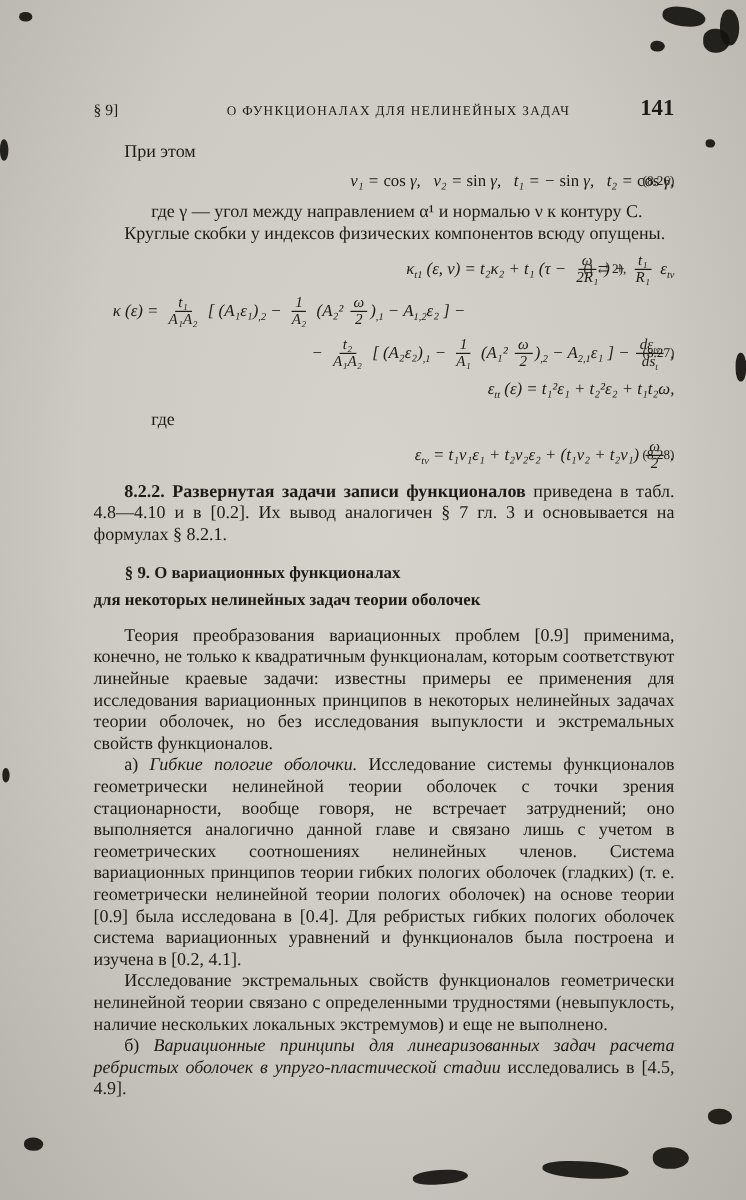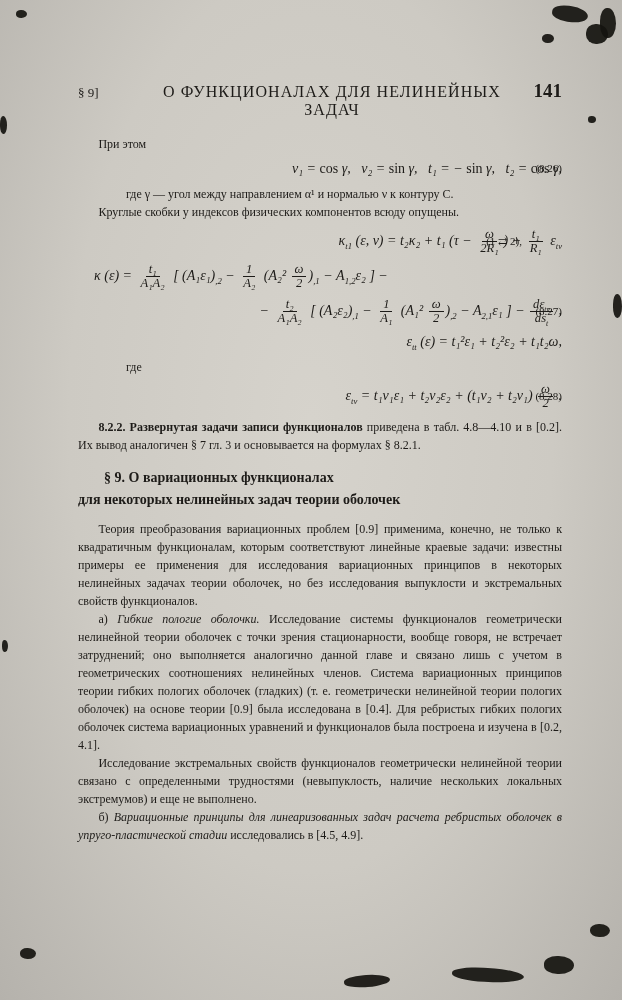--- a/index.html
+++ b/index.html
@@ -12,24 +12,24 @@
     -webkit-font-smoothing:antialiased;
   }
   .page{
     position:relative;width:622px;height:1000px;box-sizing:border-box;
     background:radial-gradient(ellipse at 50% 42%, #d6d3cc 0%, #cdcac3 55%, #b5b2ac 100%);
     padding:80px 60px 0 78px;
   }
   
   .header{display:flex;align-items:baseline;font-size:12.5px;margin-bottom:16px;}
   .header .sec{width:64px;font-size:13px;}
-  .header .title{flex:1;text-align:center;letter-spacing:1.1px;font-size:16px;}
+  .header .title{flex:1;text-align:center;letter-spacing:1.1px;font-size:11px;}
   .header .pageno{width:40px;text-align:right;font-weight:bold;font-size:19px;}
   
-  p{margin:0;text-indent:1.7em;text-align:justify;font-size:12px;line-height:18px;}
+  p{margin:0;text-indent:1.7em;text-align:justify;font-size:15px;line-height:18px;}
   p.noindent{text-indent:0;margin-left:48px;}
   i{font-style:italic;}
   b{font-weight:bold;}
   
   .eq-row{position:relative;text-align:right;margin:7px 0;font-size:14px;line-height:1.25;}
   .eq-row.left{text-align:left;padding-left:16px;}
   .eq-row.left2{text-align:right;padding-left:42px;}
   .eq{font-style:italic;}
   .eq .rm{font-style:normal;}
   sub{font-size:0.62em;line-height:0;}

